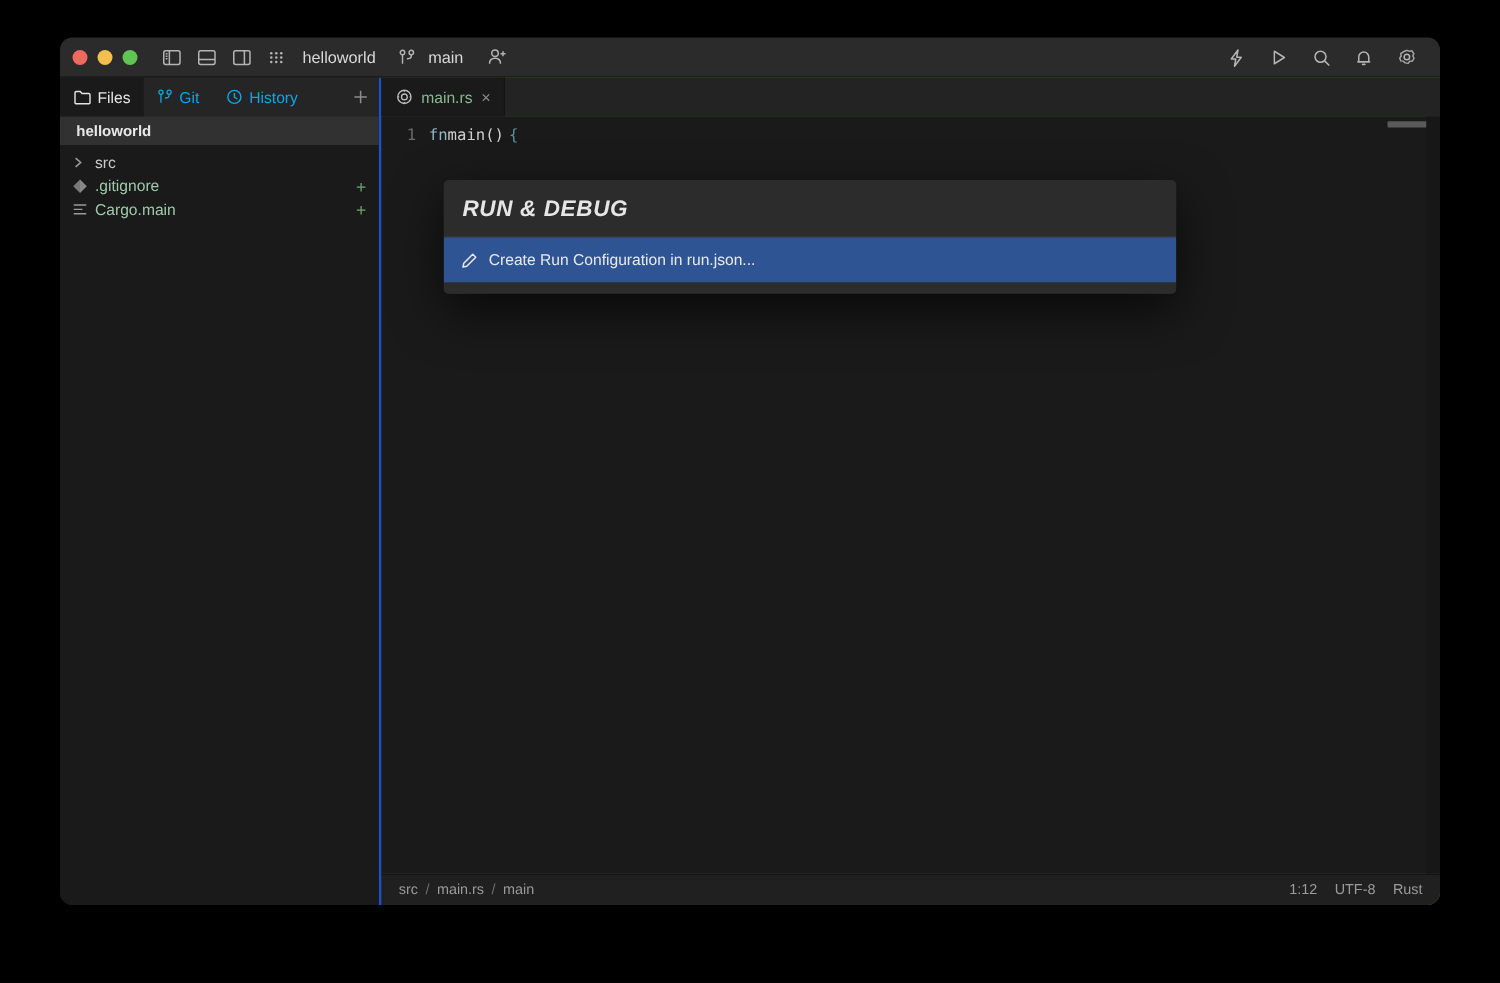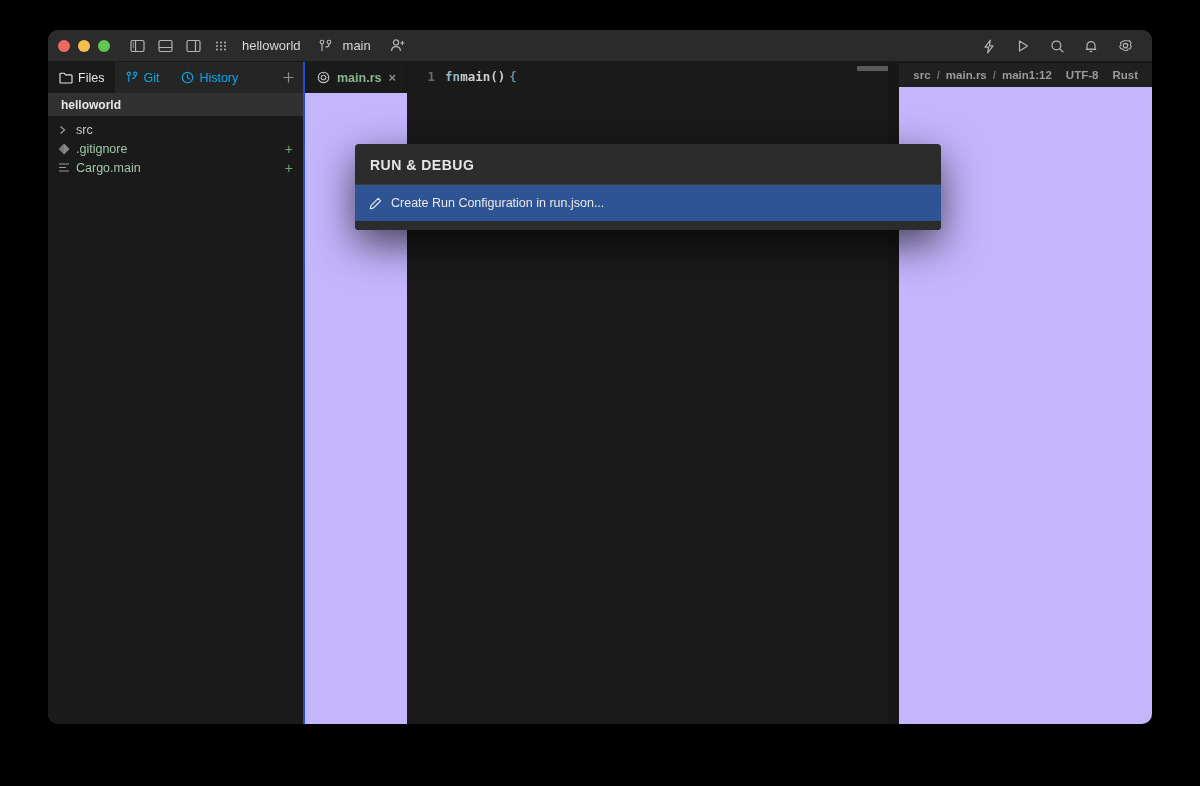--- a/index.html
+++ b/index.html
@@ -91,21 +91,21 @@
     padding-left: 10px; padding-right: 10px;
     font-size: 12.5px;
     position: relative;
   }
   .tree-icon { width: 18px; display: flex; align-items: center; color: #9a9a9a; flex-shrink: 0; }
   .tree-label { color: #c9c9c9; }
   .tree-label.green { color: #9fc9a8; }
   .tree-add { margin-left: auto; color: #6ba572; font-size: 14px; line-height: 1; }
 
   
-  .editor-area { flex: 1; display: flex; flex-direction: row; background: #c4b5fd; position: relative; font-weight: bold; }
+  .editor-area { flex: 1; display: flex; flex-direction: column; background: #4d7c0f; position: relative; }
   .tabbar { height: 31px; background: #232323; display: flex; align-items: stretch; }
   .etab {
     display: flex; align-items: center; gap: 7px;
     padding: 0 10px 0 12px;
     background: #1a1a1a;
     font-size: 12.5px;
     border-right: 1px solid #141414;
   }
   .etab-name { color: #86b88e; }
   .etab-close { color: #8a8a8a; font-size: 13px; }
@@ -151,24 +151,25 @@
     left: 307px; top: 114px;
     width: 586px;
     background: #2c2c2c;
     border-radius: 4px;
     box-shadow: 0 14px 40px rgba(0,0,0,0.65);
     overflow: hidden;
     z-index: 40;
   }
   .dlg-title {
     padding: 13px 15px 11px 15px;
-    font-size: 14px; font-weight: bold;
+    font-size: 18px; font-weight: bold;
     letter-spacing: 0.5px;
     color: #e6e6e6;
     border-bottom: 1px solid #3a3a3a;
+    font-style: italic;
   }
   .dlg-input-wrap { padding: 12px 14px 11px 14px; }
   .dlg-input {
     width: 100%; height: 28px;
     background: #2a2a2a;
     border: 1.5px solid #3b72c4;
     border-radius: 4px;
     color: #d6d6d6;
     font-size: 12.5px;
     font-family: "Liberation Sans", sans-serif;

